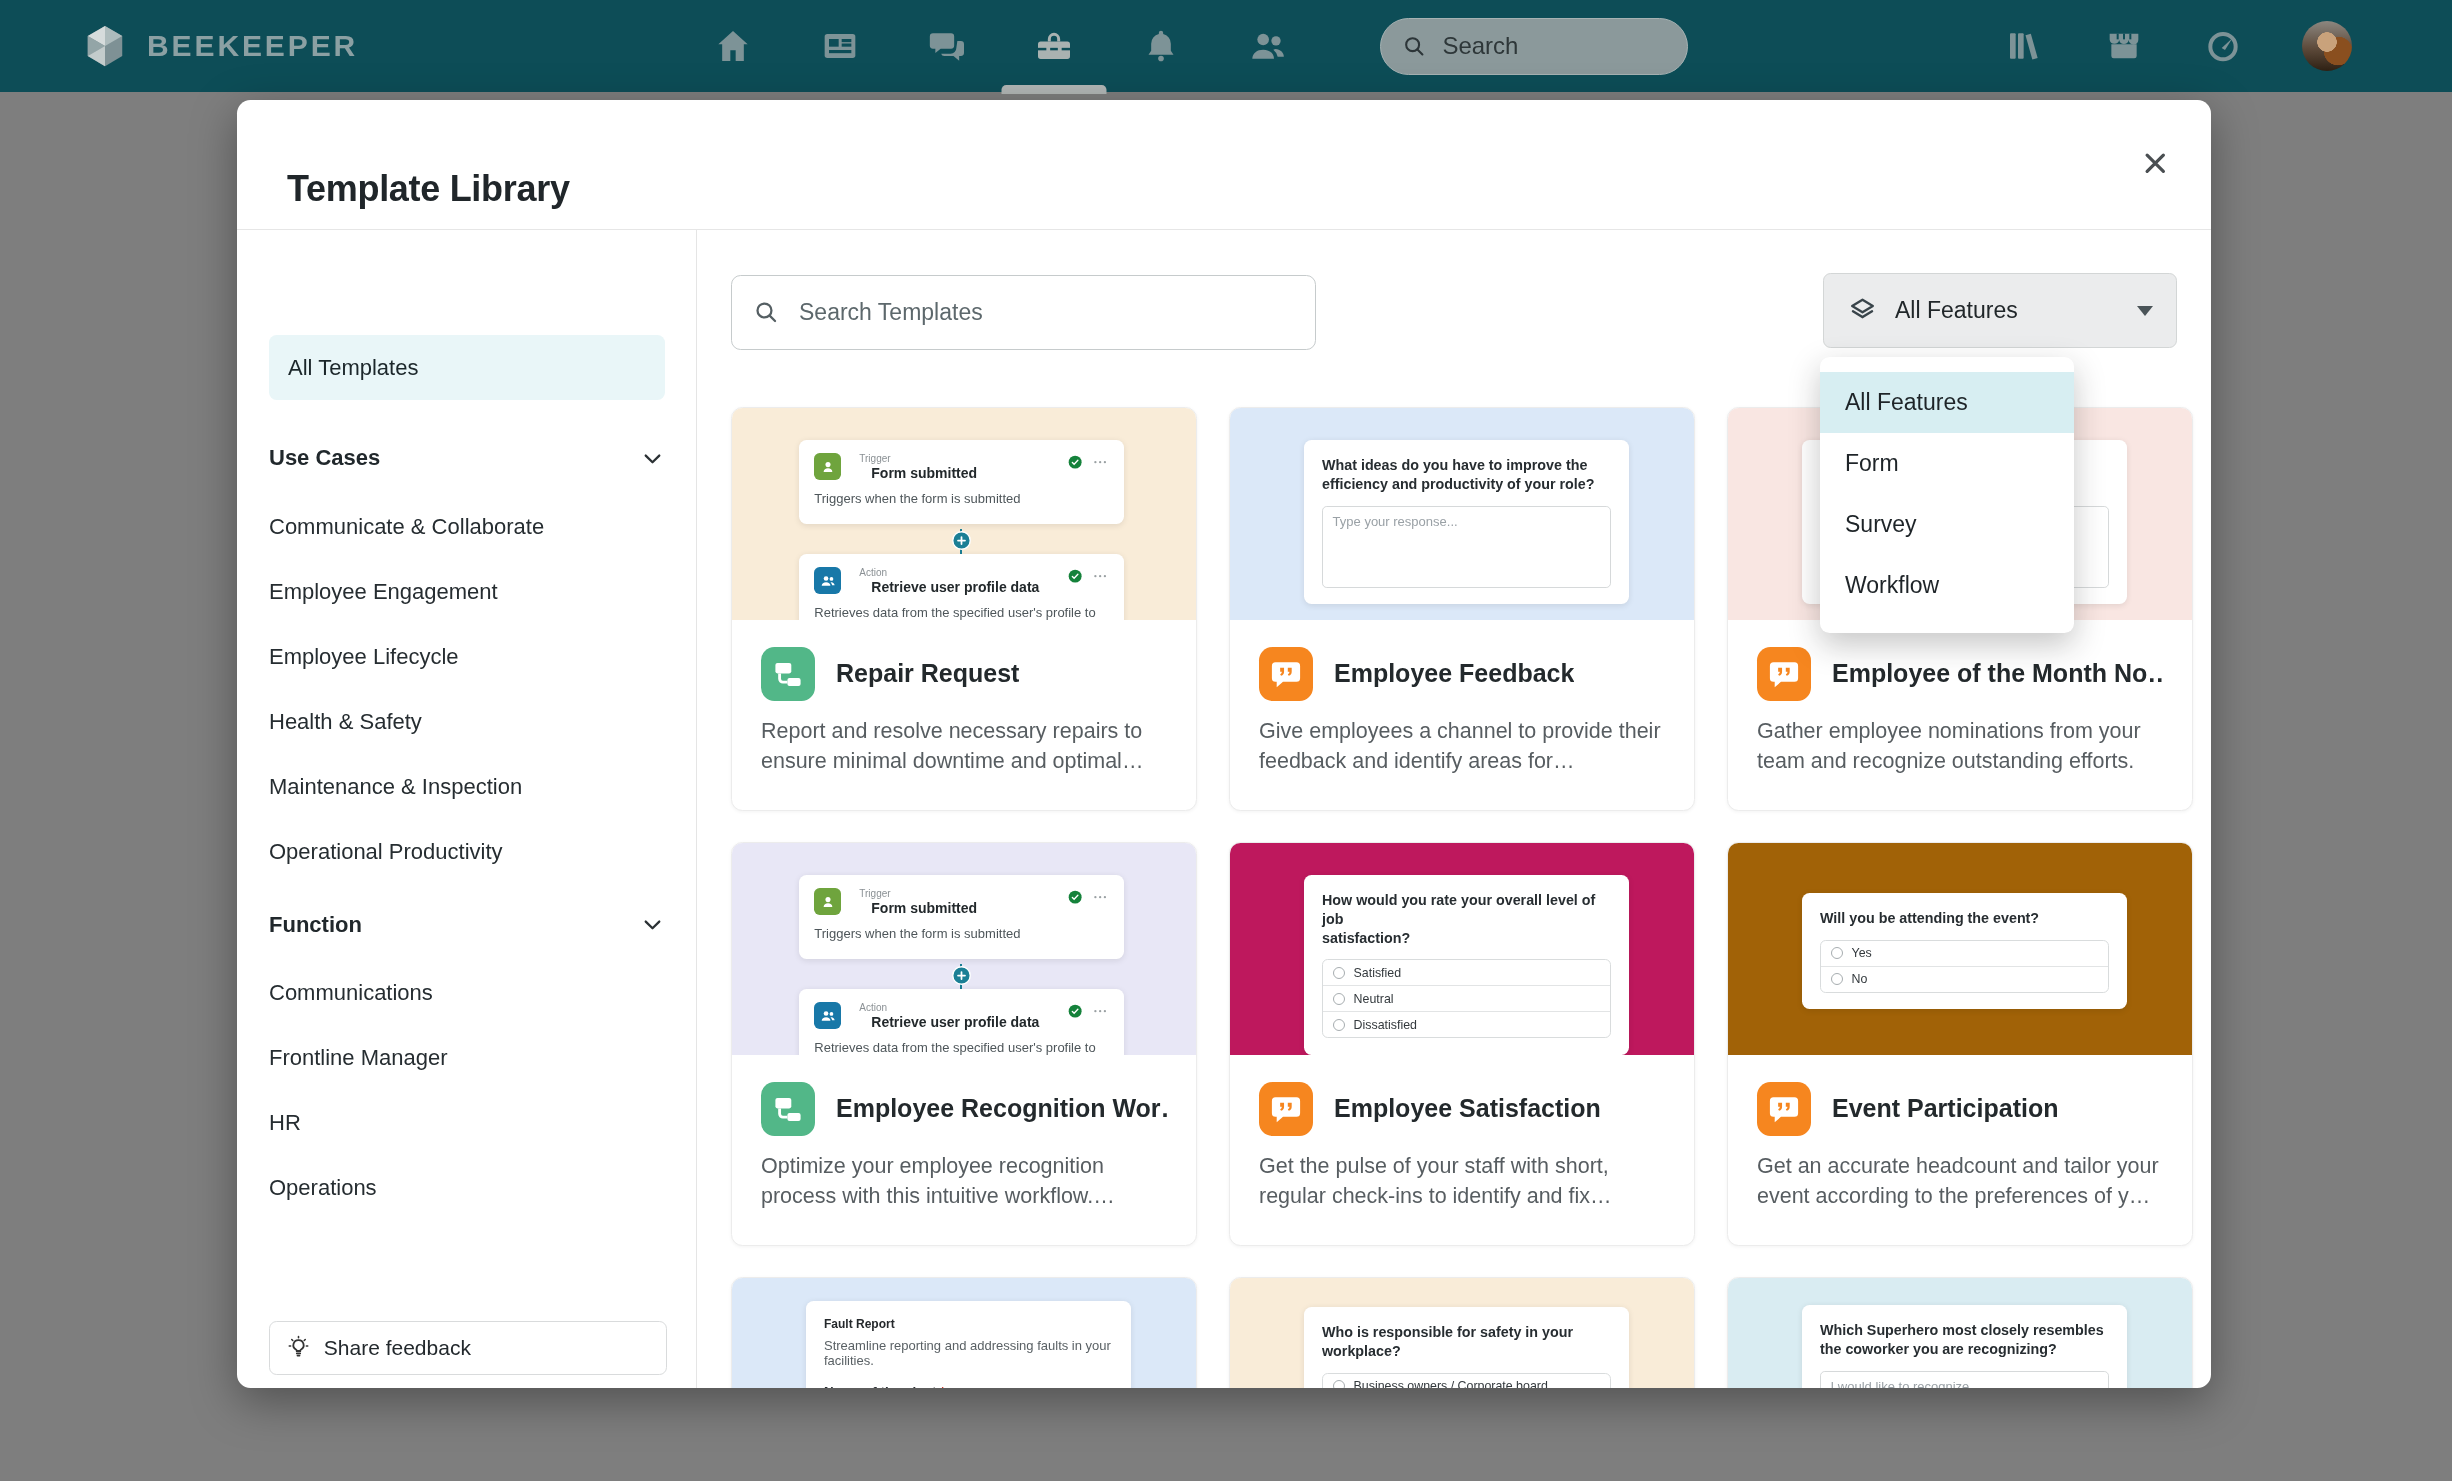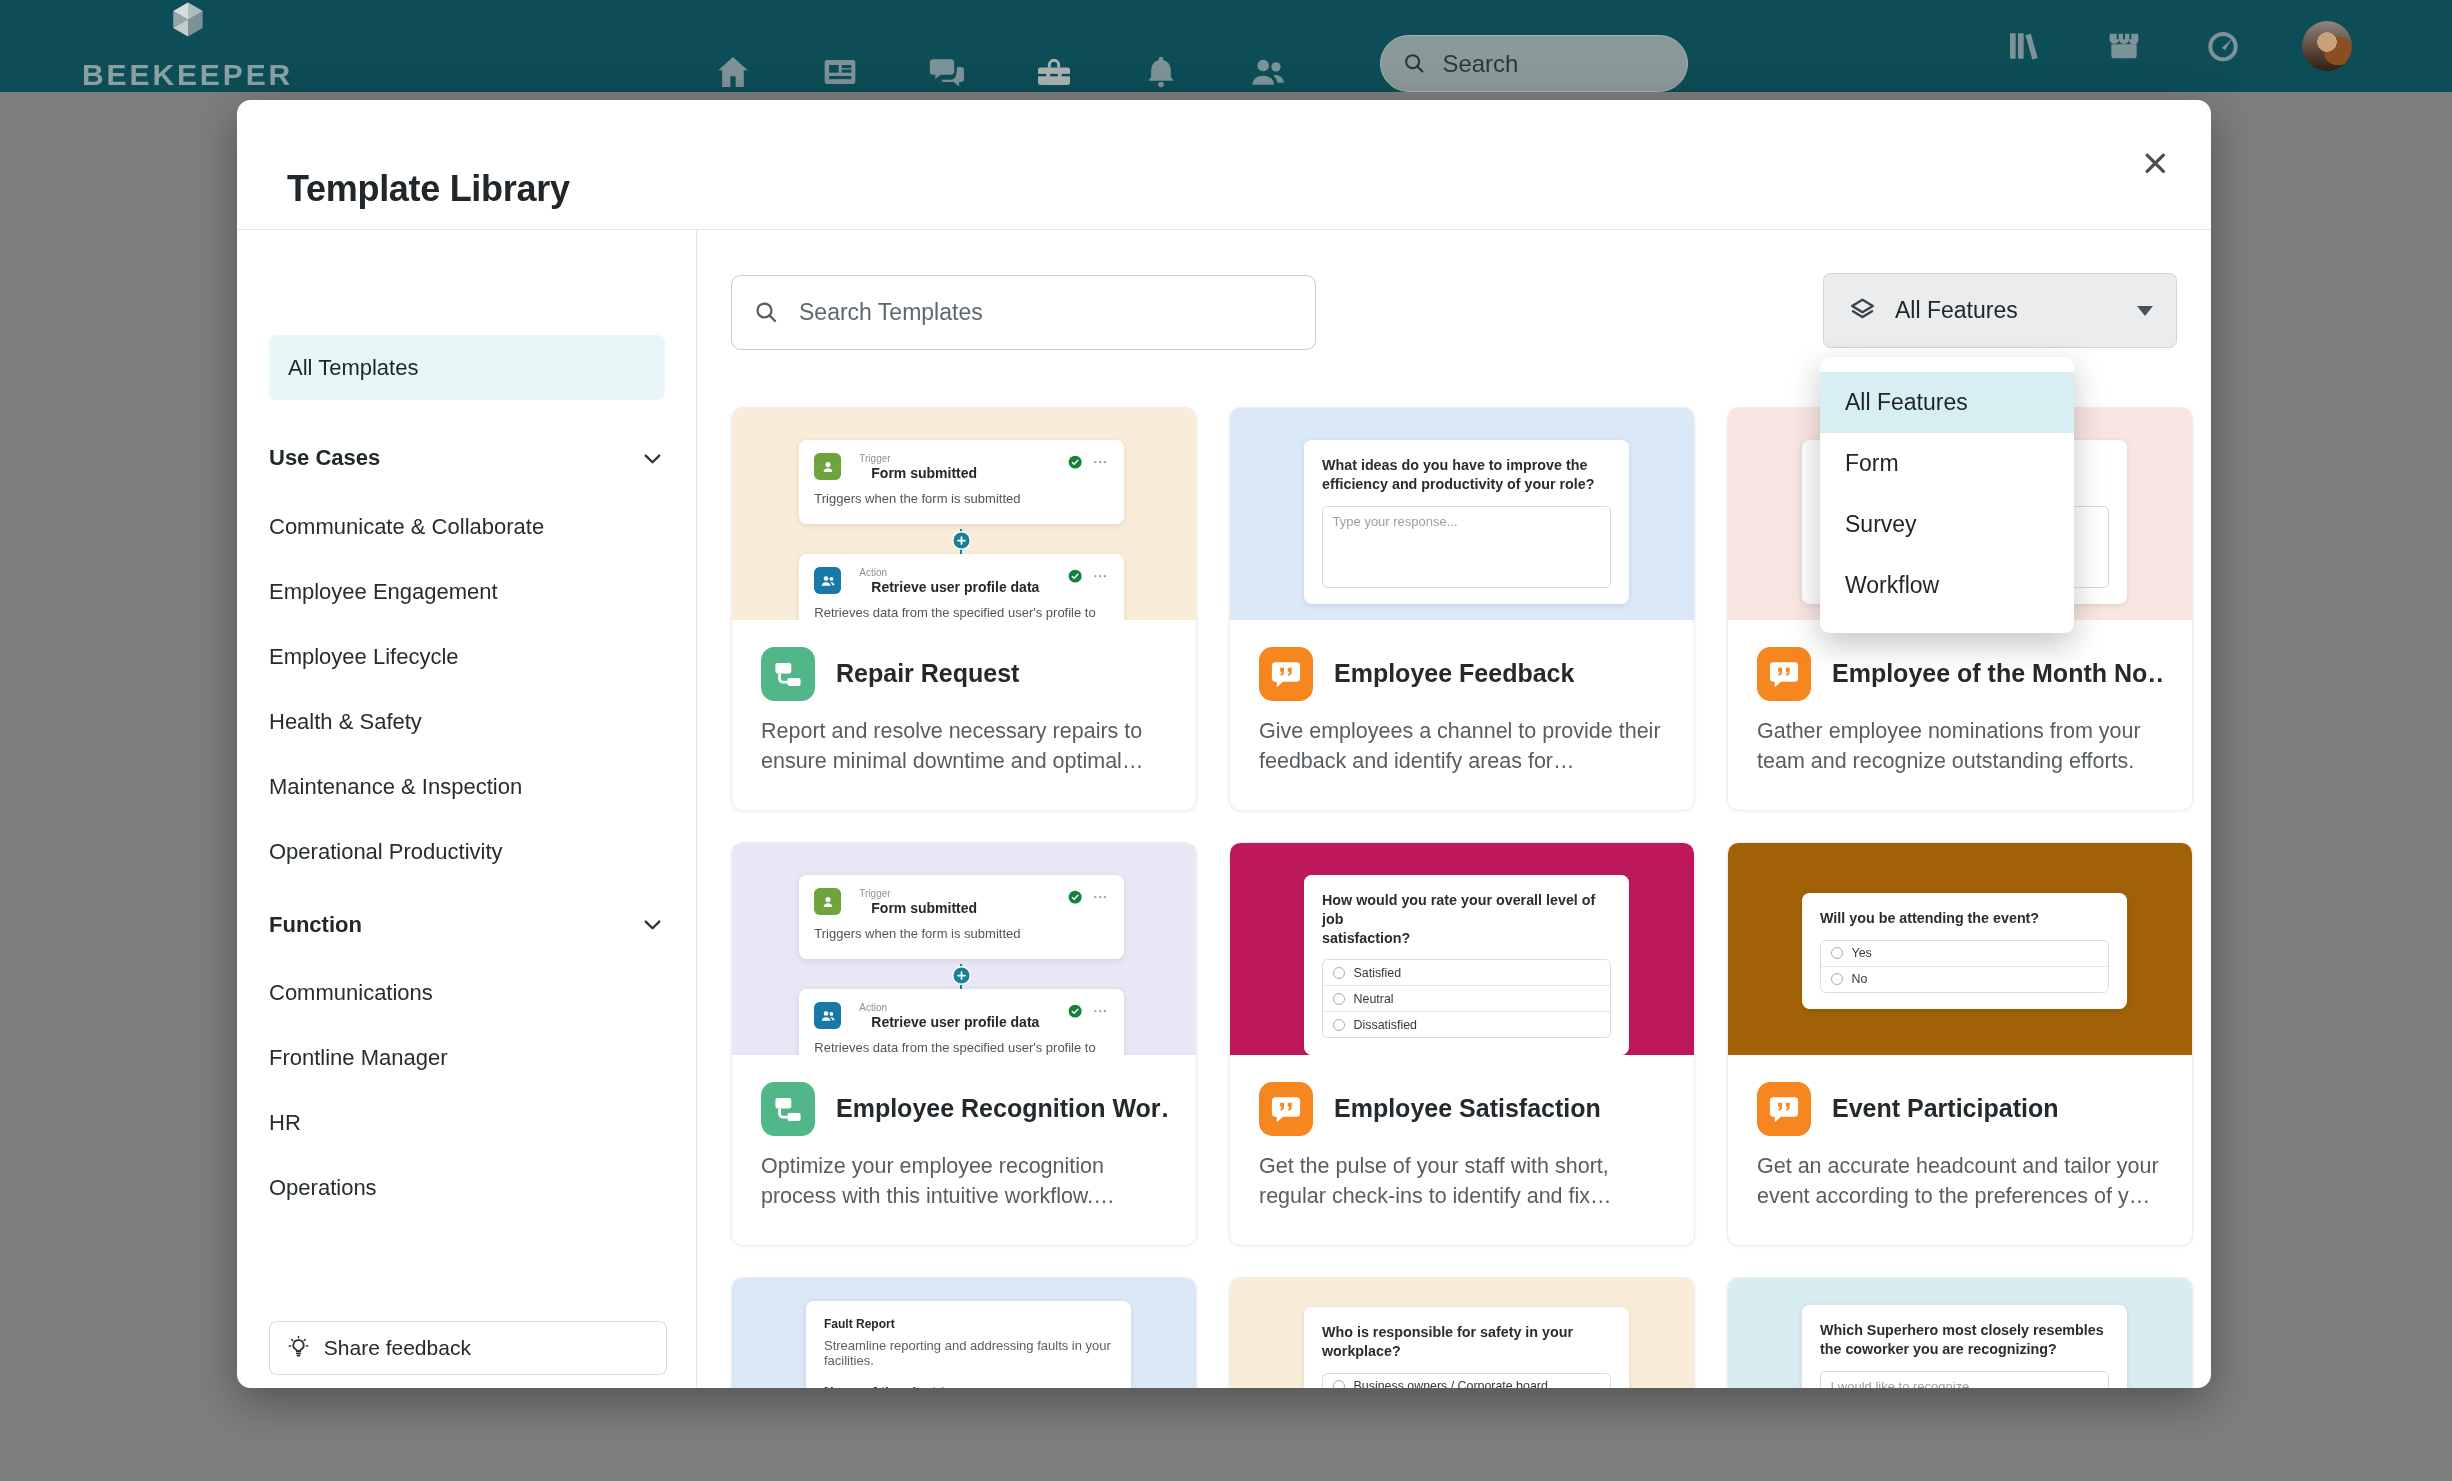--- a/index.html
+++ b/index.html
@@ -2,24 +2,24 @@
 <html><head>
 <meta charset="utf-8">
 <style>
   html,body{margin:0;padding:0;}
   body{width:2453px;height:1482px;position:relative;overflow:hidden;
        font-family:"Liberation Sans","DejaVu Sans",sans-serif;background:#7e7e7e;}
   .stage{position:absolute;inset:0;}
 
   
   .nav{position:absolute;top:0;left:0;right:0;height:92px;background:#0d4d57;z-index:2;}
-  .brand{position:absolute;left:82px;top:0;height:92px;display:flex;align-items:center;gap:19px;flex-direction:column;}
+  .brand{position:absolute;left:82px;top:0;height:92px;display:flex;align-items:center;gap:19px;}
   .brand svg{width:46px;height:46px;}
   .brand-name{font-size:30px;font-weight:700;letter-spacing:2.9px;color:#8ba0a3;}
-  .nav-center{position:absolute;left:713px;top:0;height:92px;display:flex;align-items:flex-end;gap:67px;}
+  .nav-center{position:absolute;left:713px;top:0;height:92px;display:flex;align-items:center;gap:67px;}
   .nav-item{position:relative;width:40px;height:40px;color:#7d9397;cursor:pointer;}
   .nav-item svg{width:40px;height:40px;fill:currentColor;}
   .nav-item.active{color:#a9b2b1;}
   .nav-item.active::after{content:"";position:absolute;left:50%;transform:translateX(-50%);
       bottom:-28px;width:105px;height:8.6px;background:#b2b7b6;border-radius:4.8px 4.8px 0 0;}
   .nav-search{margin-left:25px;width:308px;height:57px;border-radius:29px;background:#8b999b;
       border:1.9px solid #a6b2b3;display:flex;align-items:center;gap:13.4px;padding:0 21px;box-sizing:border-box;}
   .nav-search svg{width:25px;height:25px;color:#2c3538;flex:none;}
   .nav-search input{border:none;outline:none;background:transparent;font-size:24px;color:#262e30;width:191px;
       font-family:inherit;}

